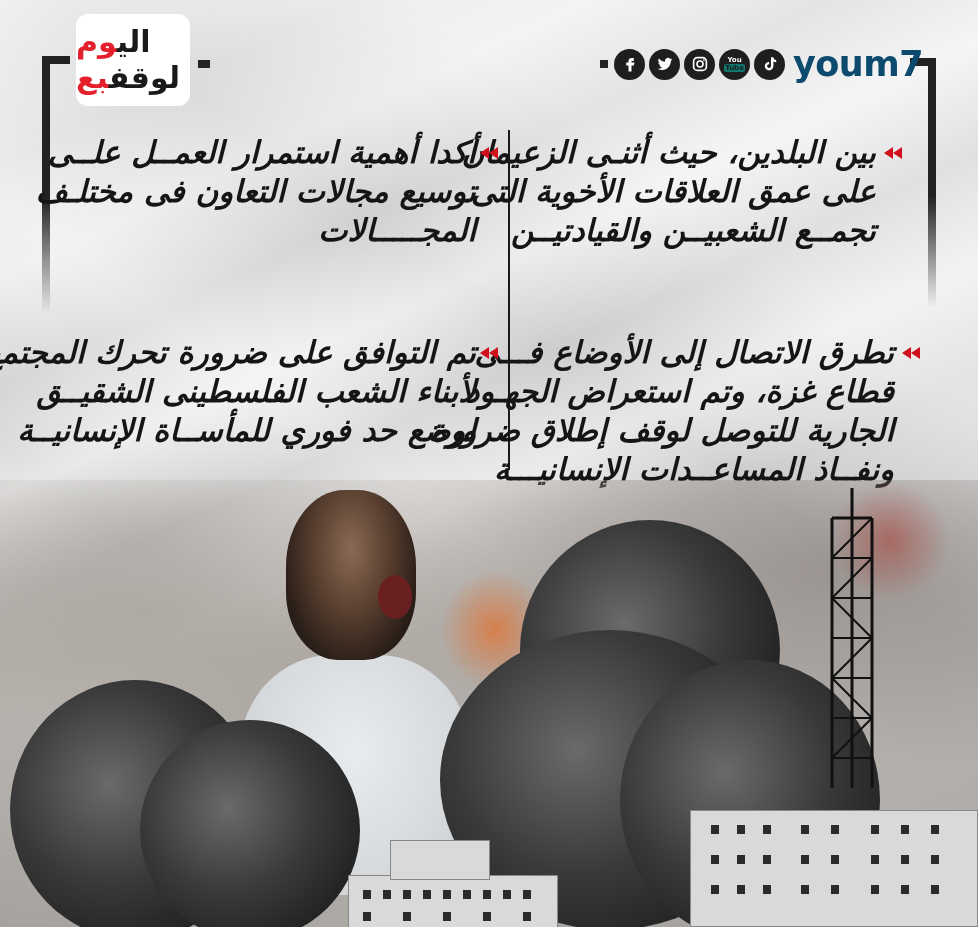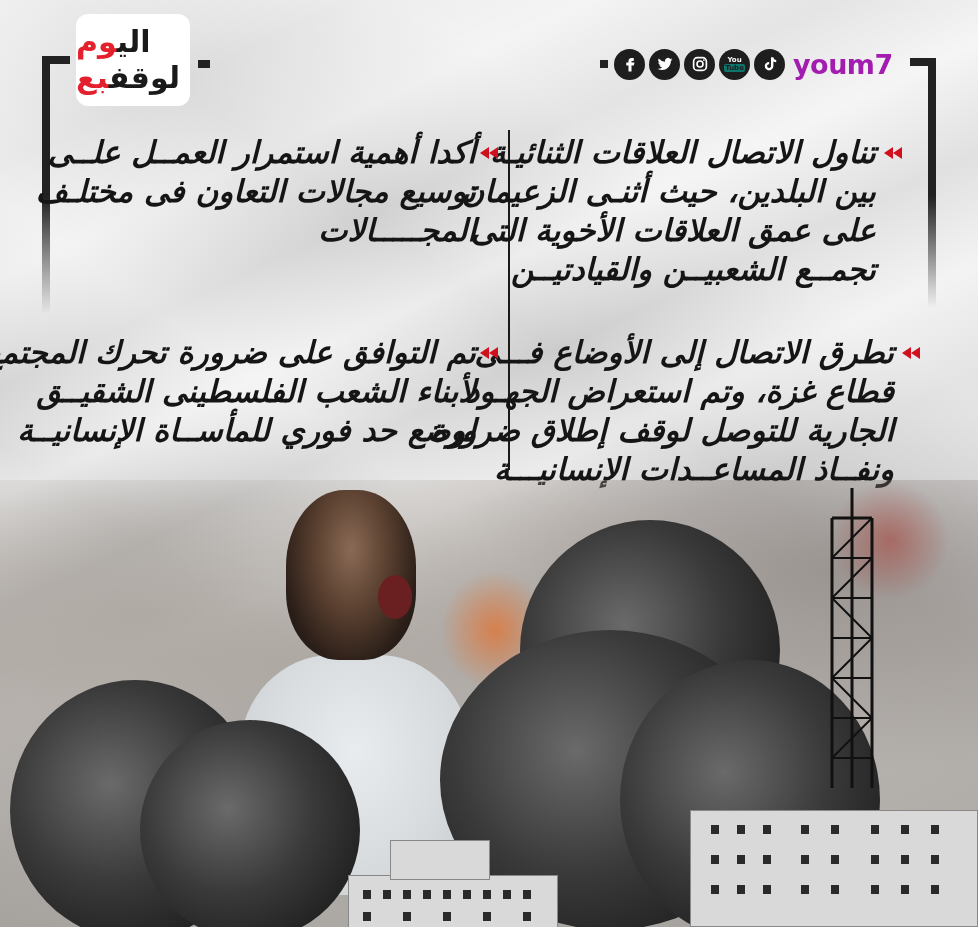--- a/index.html
+++ b/index.html
@@ -36,21 +36,21 @@
     }
     .logo-line { font-family: "DejaVu Sans", sans-serif; font-weight: bold; font-size: 30px; line-height: 36px; letter-spacing: -1px; }
     .logo-line .blk { color: #1a1a1a; }
     .logo-line .red { color: #e3202b; }
 
     
     .social { position: absolute; left: 614px; top: 46px; height: 36px; display: flex; align-items: center; gap: 4px; }
     .soc-icon { width: 31px; height: 31px; border-radius: 50%; background: #1e1e1e; color: #fff;
       display: flex; align-items: center; justify-content: center; font-weight: bold; font-size: 15px; }
     .soc-icon svg { width: 18px; height: 18px; }
-    .brand { font-family: "DejaVu Sans", sans-serif; font-weight: bold; font-size: 27px; color: #a21caf; margin-left: 4px; letter-spacing: -0.5px; }
+    .brand { font-family: "DejaVu Sans", sans-serif; font-weight: bold; font-size: 35px; color: #0c4a6e; margin-left: 4px; letter-spacing: -0.5px; }
 
     
     .divider { position: absolute; left: 508px; top: 130px; width: 2px; height: 340px; background: #1a1a1a; }
 
     
     .block { position: absolute; direction: rtl; text-align: justify; text-align-last: justify; }
     .block p { font-family: "DejaVu Sans", sans-serif; font-weight: bold; font-style: italic; font-size: 31px; line-height: 39px; color: #151515; white-space: nowrap; }
     .bullet { position: absolute; width: 22px; height: 14px; display: flex; }
     .bullet svg { width: 22px; height: 14px; }
 
@@ -130,21 +130,20 @@
 
 <div class="divider"></div>
 
 <div class="bullet" style="left:882px;top:146px;">
   <svg viewBox="0 0 22 14">
       <polygon points="11,1 11,13 2,7" fill="#d0101c"></polygon>
       <polygon points="20,1 20,13 11,7" fill="#d0101c"></polygon>
     </svg>
 </div>
 <div class="block" style="left:520px;top:133px;width:356px;">
-  <p>تناول الاتصال العلاقات الثنائيـة</p>
   <p>بين البلدين، حيث أثنـى الزعيمان</p>
   <p>على عمق العلاقات الأخوية التى</p>
   <p>تجمــع الشعبيــن والقيادتيــن</p>
 </div>
 
 <div class="bullet" style="left:478px;top:146px;">
   <svg viewBox="0 0 22 14">
       <polygon points="11,1 11,13 2,7" fill="#d0101c"></polygon>
       <polygon points="20,1 20,13 11,7" fill="#d0101c"></polygon>
     </svg>

